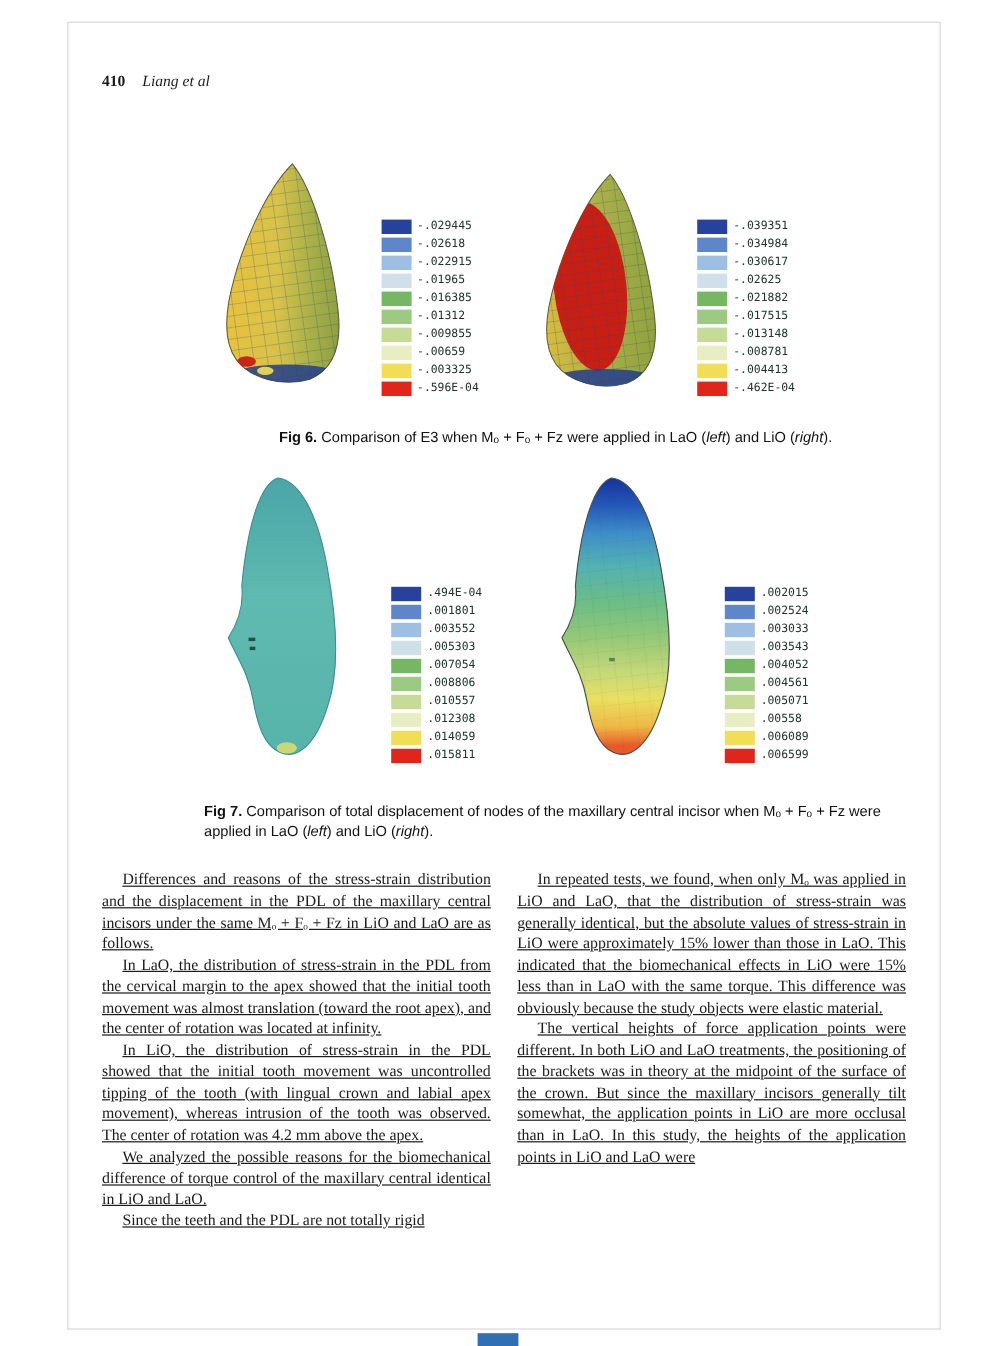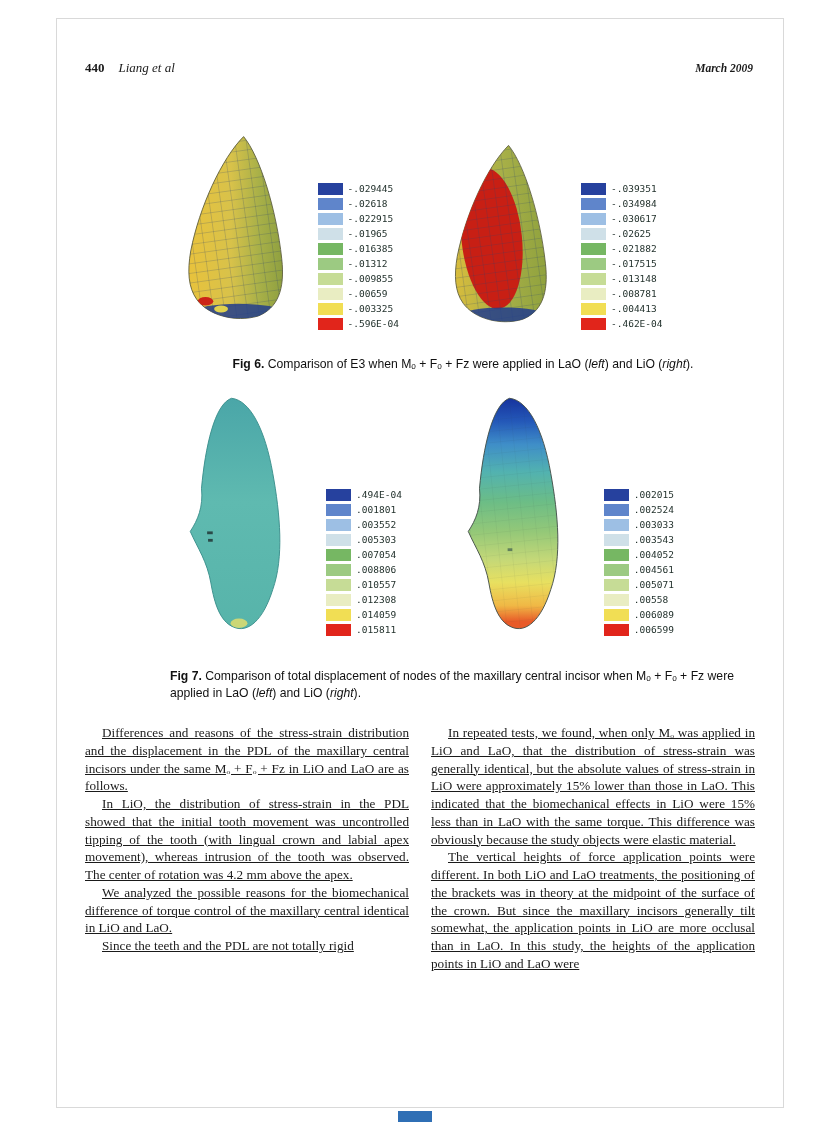--- a/index.html
+++ b/index.html
@@ -40,24 +40,23 @@
   .col p.noindent{text-indent:0;}
   .artifact{position:absolute;left:398px;top:1111px;width:34px;height:11px;background:#2f6fb5;}
 </style>
 </head>
 <body>
 
 <div class="scan-border"></div>
 
 <div class="header">
   <div class="h-left">
-    <span class="h-num">440</span><span class="h-auth">Liang et al</span>
+    <span class="h-num">410</span><span class="h-auth">Liang et al</span>
   </div>
   <div class="h-right">
-    <div>March 2009</div>
   </div>
 </div>
 
 <div class="figrow" id="fig6-row">
   <div class="panel">
     <svg viewBox="0 0 150 225" width="130" height="212" xmlns="http://www.w3.org/2000/svg">
       <defs>
         <linearGradient id="g6a" x1="0" y1="0" x2="1" y2="0">
           <stop offset="0" stop-color="#e8c23c"></stop>
             <stop offset="0.45" stop-color="#d8c24a"></stop>
@@ -327,20 +326,21 @@
   </div>
 </div>
 
 <p class="caption" id="fig7-cap">
     <span class="cap-inner"><b>Fig 7.</b><span> Comparison of total displacement of nodes of the maxillary central incisor when Mₒ + Fₒ + Fᴢ were applied in LaO (</span><i>left</i><span>) and LiO (</span><i>right</i><span>).</span></span>
   </p>
 
 <div class="main">
   <div class="col">
     <p>Differences and reasons of the stress-strain distribution and the displacement in the PDL of the maxillary central incisors under the same Mₒ + Fₒ + Fᴢ in LiO and LaO are as follows.</p>
+    <p>In LaO, the distribution of stress-strain in the PDL from the cervical margin to the apex showed that the initial tooth movement was almost translation (toward the root apex), and the center of rotation was located at infinity.</p>
     <p>In LiO, the distribution of stress-strain in the PDL showed that the initial tooth movement was uncontrolled tipping of the tooth (with lingual crown and labial apex movement), whereas intrusion of the tooth was observed. The center of rotation was 4.2 mm above the apex.</p>
     <p>We analyzed the possible reasons for the biomechanical difference of torque control of the maxillary central identical in LiO and LaO.</p>
     <p>Since the teeth and the PDL are not totally rigid</p>
   </div>
   <div class="col">
     <p>In repeated tests, we found, when only Mₒ was applied in LiO and LaO, that the distribution of stress-strain was generally identical, but the absolute values of stress-strain in LiO were approximately 15% lower than those in LaO. This indicated that the biomechanical effects in LiO were 15% less than in LaO with the same torque. This difference was obviously because the study objects were elastic material.</p>
     <p>The vertical heights of force application points were different. In both LiO and LaO treatments, the positioning of the brackets was in theory at the midpoint of the surface of the crown. But since the maxillary incisors generally tilt somewhat, the application points in LiO are more occlusal than in LaO. In this study, the heights of the application points in LiO and LaO were</p>
   </div>
 </div>
 

